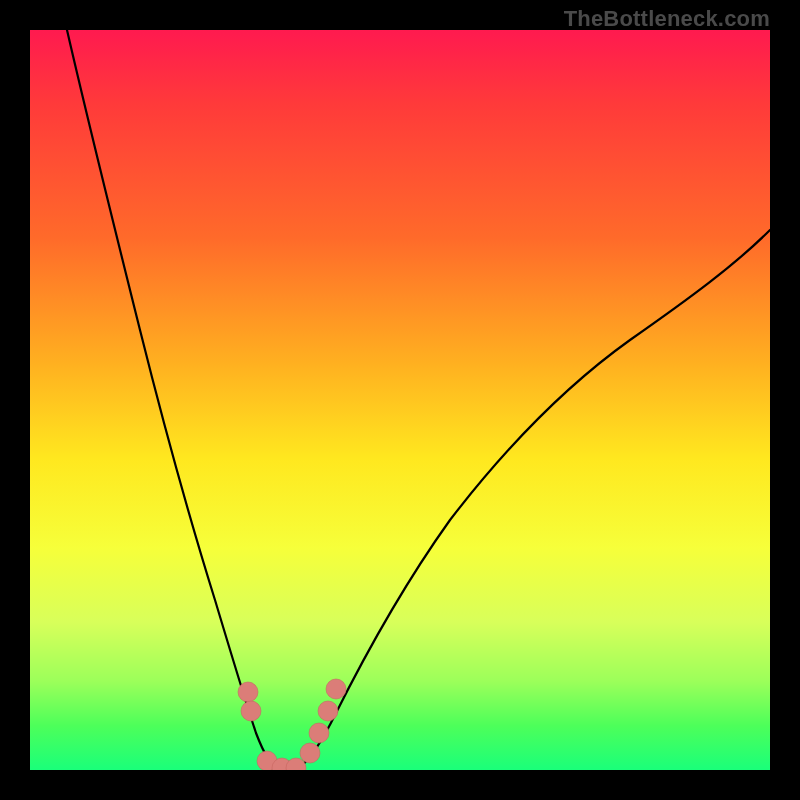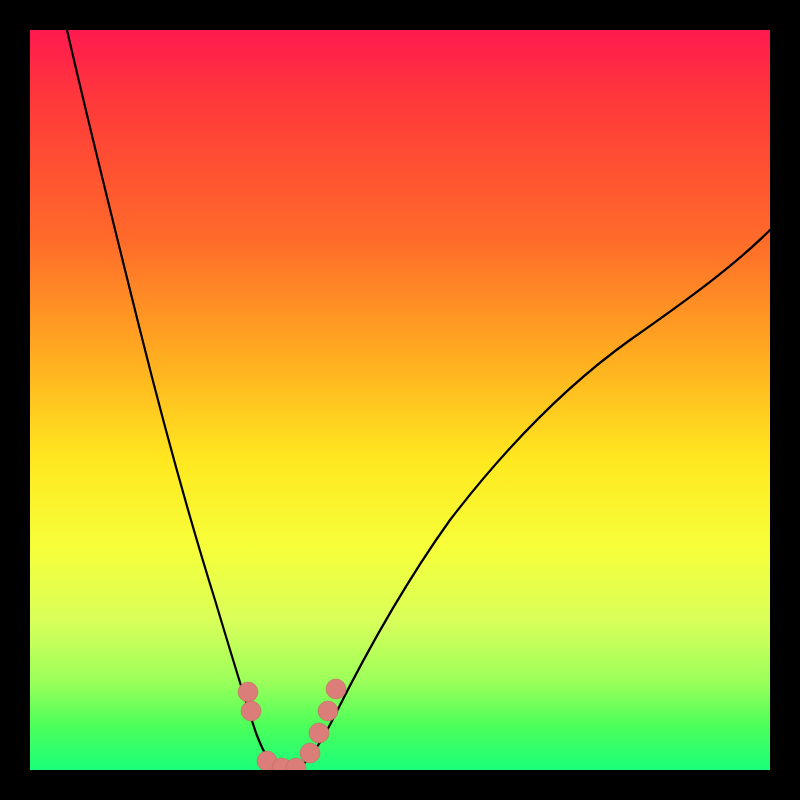--- a/index.html
+++ b/index.html
@@ -60,20 +60,21 @@
   .marker {
     fill: #db7d78;
     stroke: #c76761;
     stroke-width: 0.6;
   }
 </style>
 </head>
 <body>
 
 <div class="frame">
+  <div class="watermark">TheBottleneck.com</div>
 
   <div class="plot-area">
 
     <svg class="curves" width="740" height="740" viewBox="0 0 740 740">
 
       <path class="curve-line" d="M 37 0
                C 60 100, 85 200, 110 300
                C 135 400, 160 490, 185 570
                C 200 620, 215 670, 226 703
                C 234 724, 240 735, 252 740"></path>

